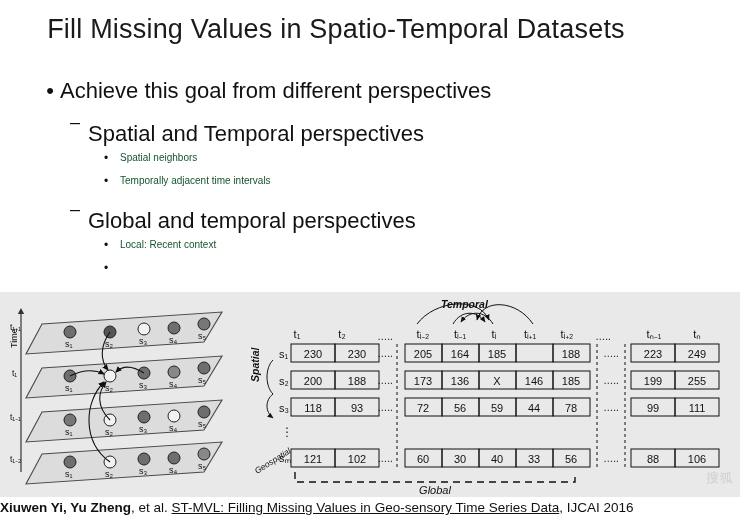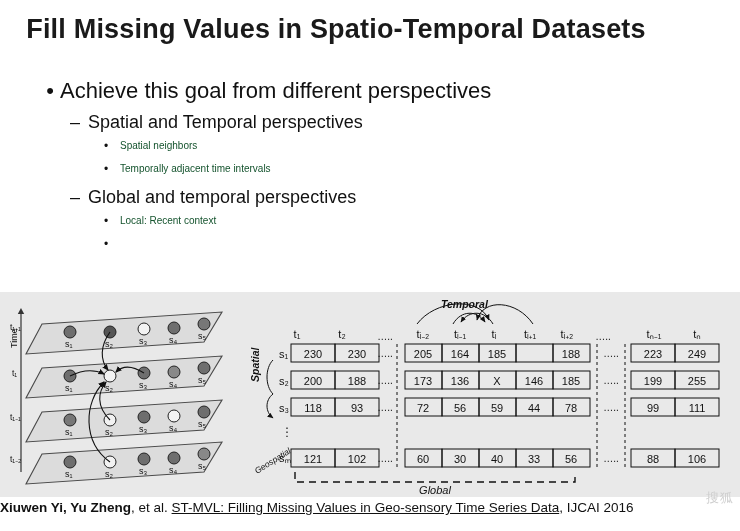--- a/index.html
+++ b/index.html
@@ -12,34 +12,34 @@
     position:relative;
   }
   .slide{position:relative;width:740px;height:531px;}
 
   .title{
     position:absolute;left:0;top:14px;width:672px;
     text-align:center;
     font-size:27px;
     letter-spacing:0.2px;
     color:#1a1a1a;
-    font-weight:700;
+    font-weight:400;
   }
 
   .bullets{position:absolute;left:40px;top:78px;width:660px;}
   .lvl1{display:flex;align-items:flex-start;margin:0 0 6px 0;}
   .lvl1 .dot{
     width:20px;flex:0 0 20px;font-size:22px;line-height:26px;color:#111;
     text-align:center;
   }
   .lvl1 .txt{font-size:22px;line-height:26px;color:#111;text-align:right;}
 
   .lvl2{display:flex;align-items:flex-start;margin:7px 0 3px 30px;}
   .lvl2 .dash{width:18px;flex:0 0 18px;font-size:18px;line-height:22px;color:#111;}
-  .lvl2 .txt{font-size:18px;line-height:22px;color:#111;}
+  .lvl2 .txt{font-size:22px;line-height:22px;color:#111;margin-top:12px;}
 
   .lvl3{display:flex;align-items:flex-start;margin:3px 0 1px 64px;}
   .lvl3 .sq{width:16px;flex:0 0 16px;font-size:12px;line-height:20px;color:#111;text-align:left;}
   .lvl3 .txt{font-size:10px;line-height:20px;color:#14532d;}
 
   
   .figure{
     position:absolute;left:0;top:292px;width:740px;height:205px;
     background:#e9e9e9;
   }
@@ -53,21 +53,21 @@
   .tablewrap{position:absolute;left:245px;top:2px;width:490px;height:203px;}
   .tbl-svg{position:absolute;left:0;top:0;}
 
   .caption{
     position:absolute;left:0;top:500px;width:740px;text-align:left;
     font-size:13.5px;color:#111;
   }
   .caption .b{font-weight:bold;}
   .caption .u{text-decoration:underline;}
   .wm{
-    position:absolute;right:6px;bottom:24px;
+    position:absolute;right:6px;bottom:44px;
     font-size:13px;color:#cfcfcf;letter-spacing:1px;
   }
 </style>
 </head>
 <body>
 
 <div class="slide">
 
   <div class="title">Fill Missing Values in Spatio-Temporal Datasets</div>
 

